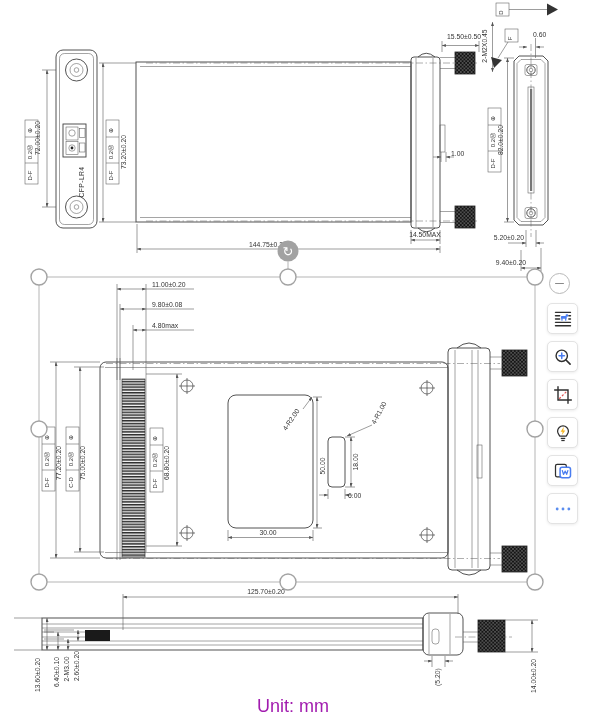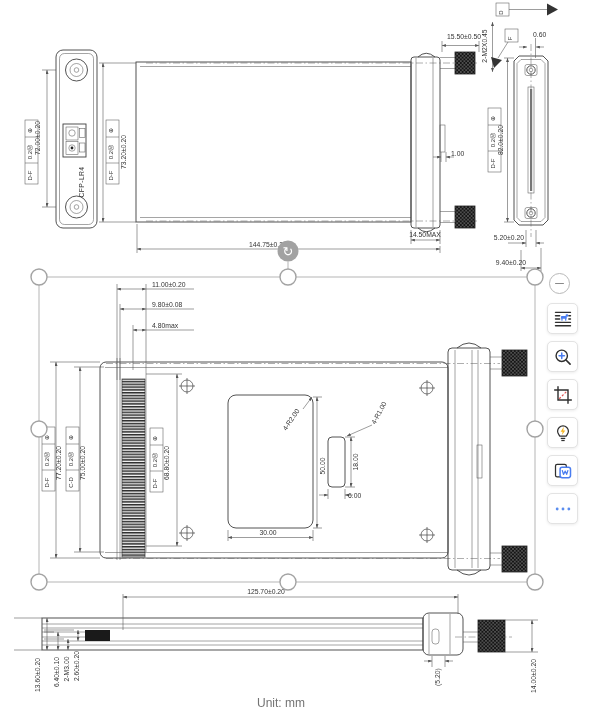--- a/index.html
+++ b/index.html
@@ -14,21 +14,21 @@
   .gt{font-size:6px;fill:#333;}
   .selln{stroke:#b5b5b5;stroke-width:1;fill:none;}
   .hndl{fill:#fff;stroke:#a3a3a3;stroke-width:1.4;}
   .tool-btn{position:absolute;left:547px;width:29px;height:29px;background:#fff;
             border:1px solid #e3e3e3;border-radius:5px;box-shadow:0 1px 3px rgba(0,0,0,.08);
             display:flex;align-items:center;justify-content:center;cursor:pointer;}
   #collapse-btn{position:absolute;left:549px;top:273px;width:19px;height:19px;border-radius:50%;
             border:1.6px solid #b8b8b8;background:#fff;display:flex;align-items:center;
             justify-content:center;cursor:pointer;}
   #collapse-btn span{display:block;width:9px;height:1.8px;background:#8a8a8a;border-radius:1px;}
-  #unit-label{position:absolute;left:257px;top:696px;font-size:12px;color:#737373;}
+  #unit-label{position:absolute;left:257px;top:696px;font-size:18px;color:#a21caf;}
 </style>
 </head>
 <body>
 
 <div id="stage">
 
 <svg width="612" height="728" viewBox="0 0 612 728">
   <defs>
     <marker id="ar" markerWidth="7" markerHeight="5" refX="6.5" refY="2.5" orient="auto-start-reverse">
       <path d="M0,0 L6.5,2.5 L0,5 z" fill="#555"></path>

